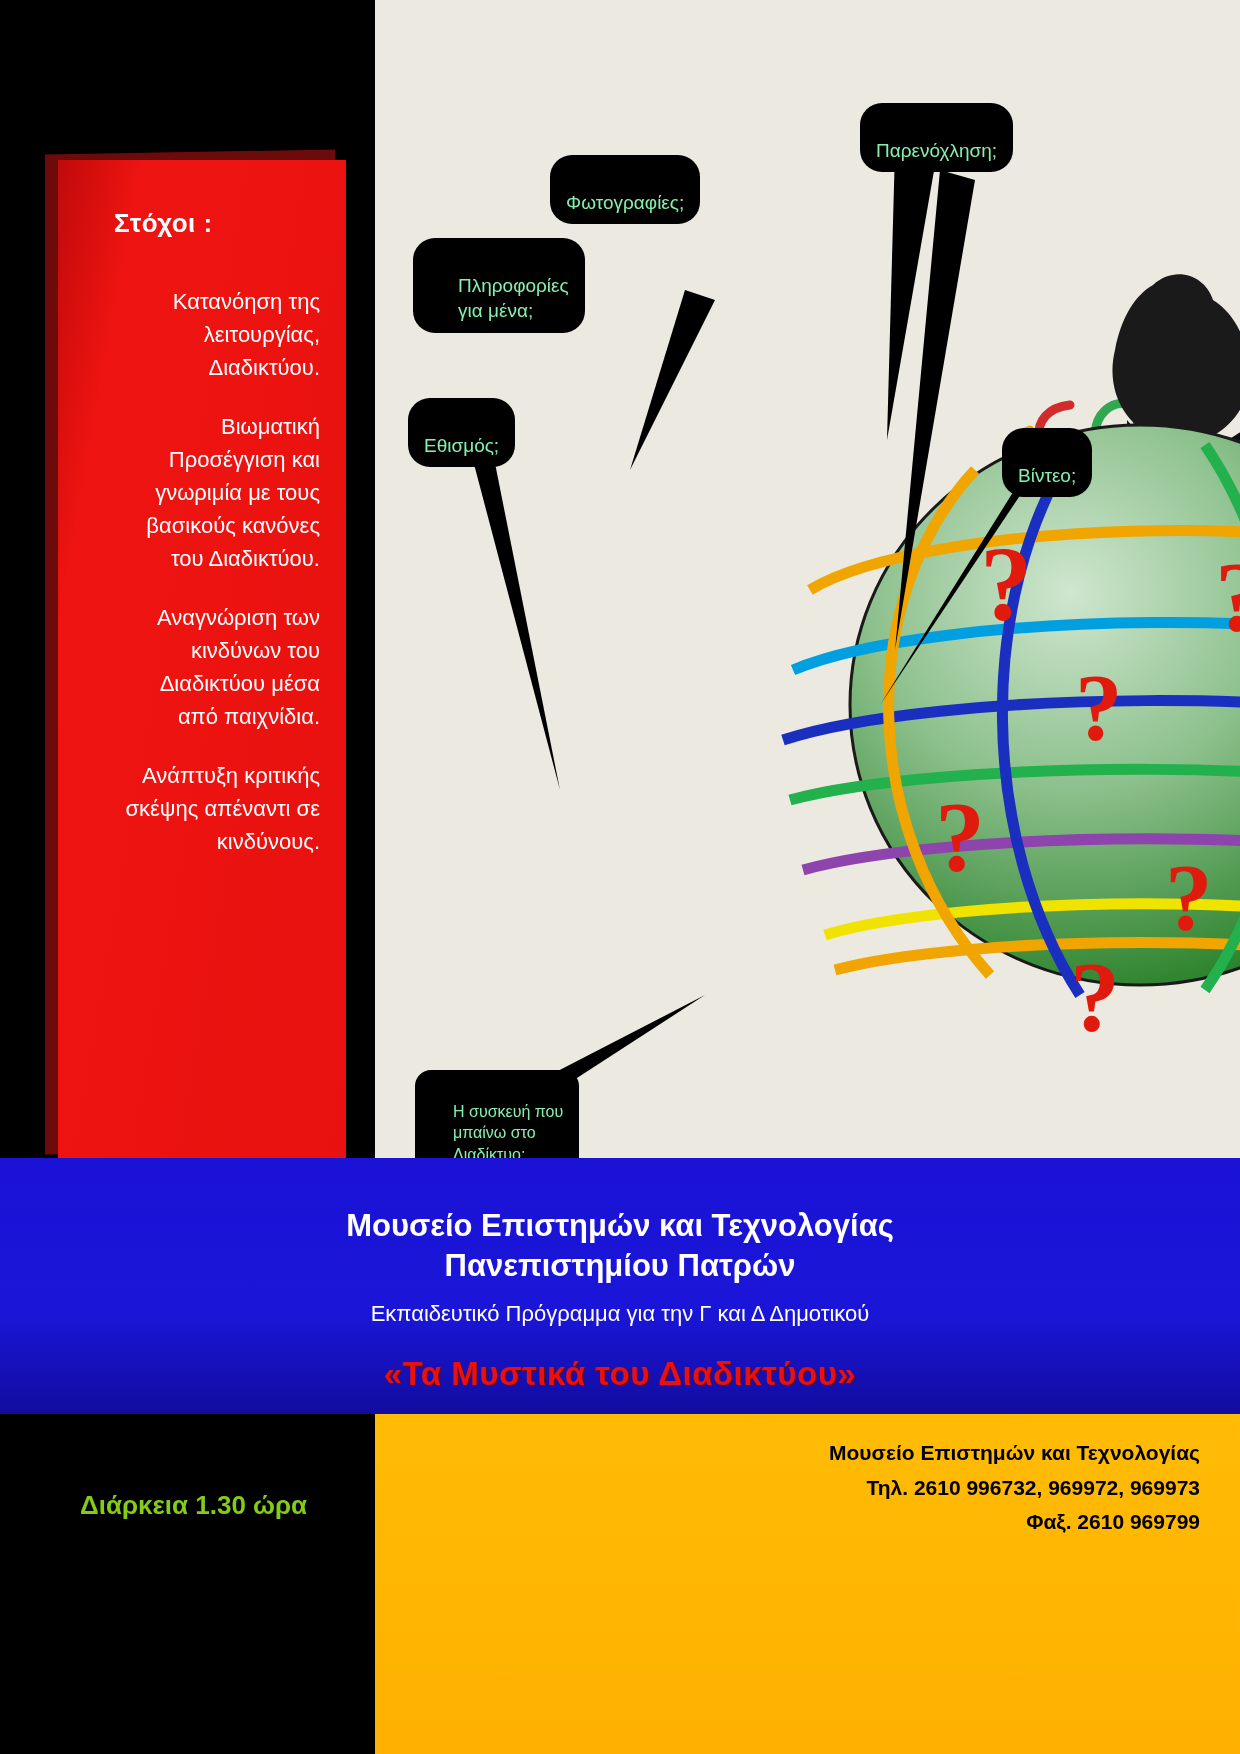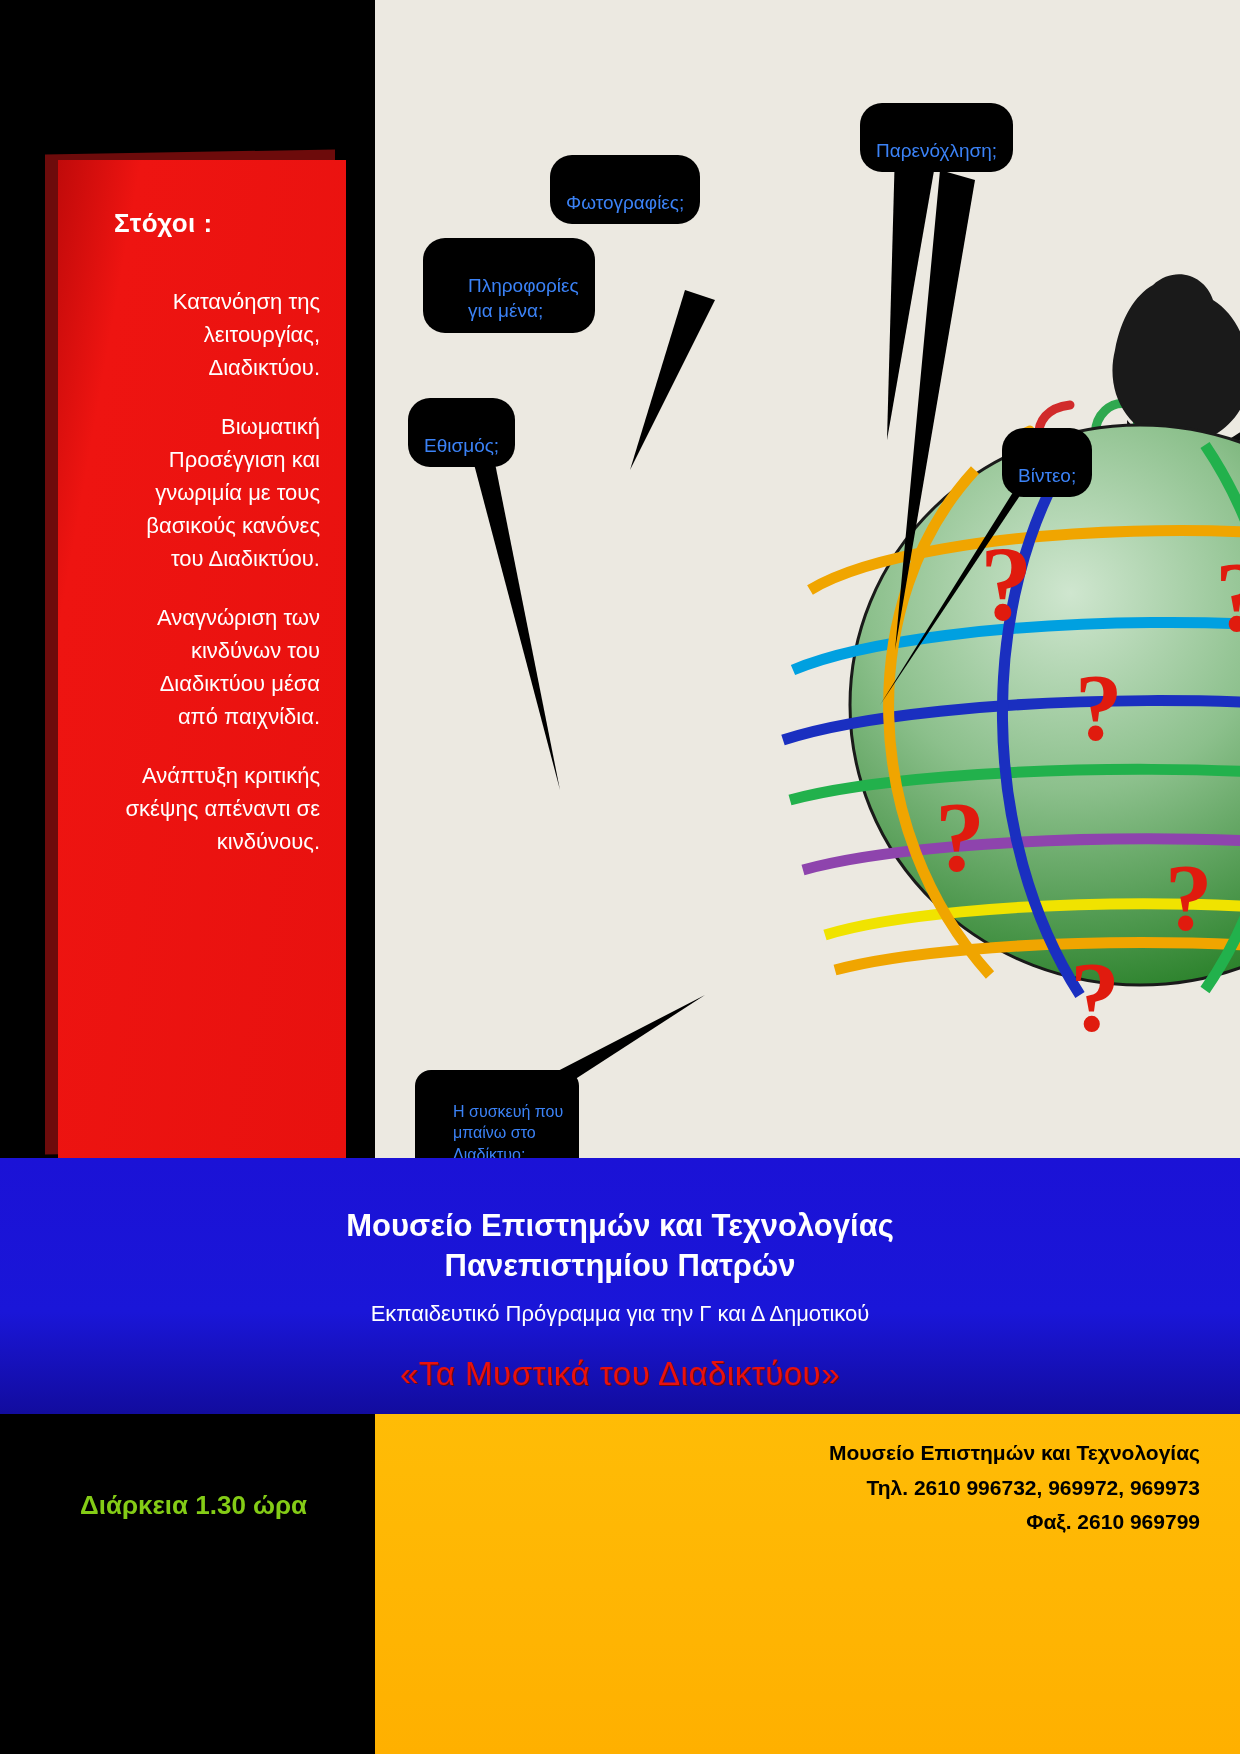--- a/index.html
+++ b/index.html
@@ -71,21 +71,21 @@
     position: absolute;
     left: 400px;
     top: 270px;
     width: 730px;
     height: 790px;
   }
   
   .callout {
     position: absolute;
     background: #000000;
-    color: #3b82f6;
+    color: #86efac;
     border-radius: 22px;
     padding: 9px 16px;
     font-size: 19px;
     line-height: 1.35;
     white-space: pre-line;
     z-index: 6;
   }
   .callout.small { font-size: 16px; border-radius: 16px; }
   .leader { position: absolute; z-index: 5; }
   
@@ -107,21 +107,21 @@
     font-weight: bold;
     line-height: 1.28;
   }
   .blue-band .t2 {
     font-size: 22px;
     margin-top: 16px;
   }
   .blue-band .t3 {
     margin-top: 28px;
     font-size: 33px;
-    font-weight: normal;
+    font-weight: bold;
     color: #e8110f;
     text-shadow: 1px 1px 0 #6d0b0b;
     letter-spacing: .5px;
   }
   
   .bottom {
     position: absolute;
     left: 0;
     top: 1414px;
     width: 1240px;
@@ -226,21 +226,21 @@
       <polygon points="655,465 672,455 505,705" fill="#000000"></polygon>
       <polygon points="175,1075 168,1100 330,995" fill="#000000"></polygon>
     </svg>
 
     <div class="callout" style="left:485px;top:103px;">
       <span>Παρενόχληση;</span>
     </div>
     <div class="callout" style="left:175px;top:155px;">
       <span>Φωτογραφίες;</span>
     </div>
-    <div class="callout" style="left:48px;top:238px;padding-left:45px;">
+    <div class="callout" style="left:38px;top:238px;padding-left:45px;">
       <span>Πληροφορίες
 για μένα;</span>
     </div>
     <div class="callout" style="left:33px;top:398px;">
       <span>Εθισμός;</span>
     </div>
     <div class="callout" style="left:627px;top:428px;">
       <span>Βίντεο;</span>
     </div>
     <div class="callout small" style="left:40px;top:1070px;padding-left:38px;">

